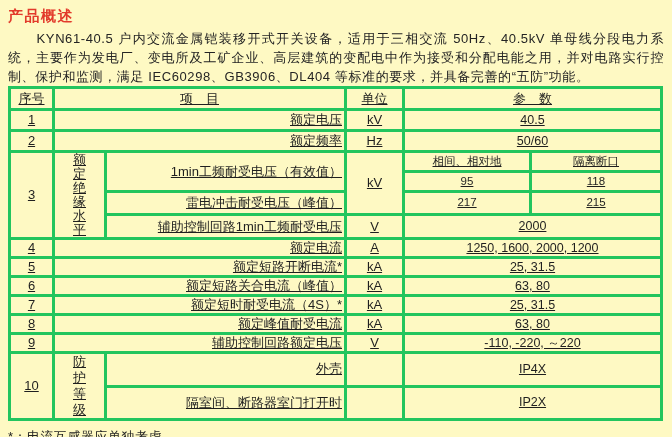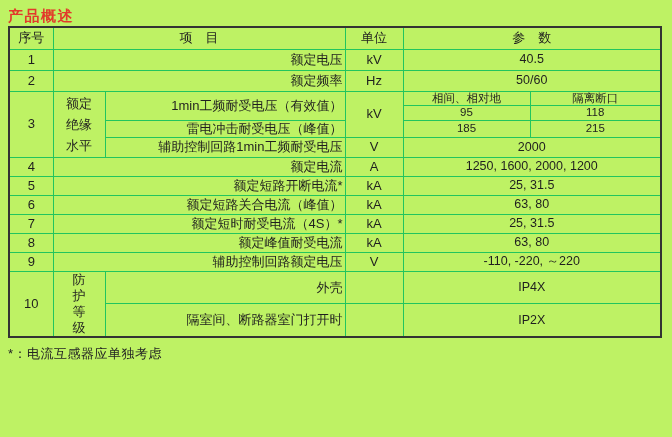--- a/index.html
+++ b/index.html
@@ -5,21 +5,21 @@
   html, body {
     margin: 0;
     padding: 0;
     background: #ffffff;
     font-family: "Liberation Sans", "DejaVu Sans", sans-serif;
   }
   .page {
     position: relative;
     width: 672px;
     height: 437px;
-    background: #bef264;
+    background: #fef9c3;
     box-sizing: border-box;
     padding: 6px 8px 0 8px;
     color: #262626;
   }
   .section-title {
     font-size: 15px;
     font-weight: bold;
     color: #e23a2b;
     letter-spacing: 1.5px;
     margin: 0;
@@ -38,37 +38,38 @@
     margin-top: 25px;
     margin-bottom: 7px;
   }
   table.tech {
     border-collapse: collapse;
     table-layout: fixed;
     width: 652px;
     border: 2px solid #333333;
   }
   table.tech td {
-    border: 1px solid #22c55e;
+    border: 3px solid #22c55e;
     text-align: center;
     vertical-align: middle;
     font-size: 13px;
     color: #1f1f1f;
     padding: 0 2px;
     overflow: hidden;
     line-height: 1.2;
+    text-decoration: underline;
   }
   table.tech td.item {
     text-align: right;
     padding-left: 10px;
   }
   table.tech td.group {
     padding: 0 12px;
     word-break: break-all;
-    line-height: 21px;
+    line-height: 14px;
     margin-top: 48px;
   }
   table.tech td.group-2l {
     padding: 0 16px;
     word-break: break-all;
     line-height: 16px;
   }
   table.tech td.small {
     font-size: 11.5px;
     margin-top: 36px;
@@ -90,20 +91,21 @@
     color: #242424;
   }
 </style>
 </head>
 <body>
 
 <div class="page">
 
   <h2 class="section-title">产品概述</h2>
 
+  <p class="overview-text">KYN61-40.5 户内交流金属铠装移开式开关设备，适用于三相交流 50Hz、40.5kV 单母线分段电力系统，主要作为发电厂、变电所及工矿企业、高层建筑的变配电中作为接受和分配电能之用，并对电路实行控制、保护和监测，满足 IEC60298、GB3906、DL404 等标准的要求，并具备完善的“五防”功能。</p>
 
 
   <table class="tech">
     <colgroup>
       <col style="width:44px">
       <col style="width:52px">
       <col style="width:240px">
       <col style="width:58px">
       <col style="width:127px">
       <col style="width:131px">
@@ -138,21 +140,21 @@
       <td rowspan="3">kV</td>
       <td class="small">相间、相对地</td>
       <td class="small">隔离断口</td>
     </tr>
     <tr class="hrb">
       <td class="small">95</td>
       <td class="small">118</td>
     </tr>
     <tr class="hrc">
       <td class="item">雷电冲击耐受电压（峰值）</td>
-      <td class="small">185</td>
+      <td class="small">217</td>
       <td class="small">215</td>
     </tr>
     <tr class="hrd">
       <td class="item">辅助控制回路1min工频耐受电压</td>
       <td>V</td>
       <td colspan="2" class="val">2000</td>
     </tr>
 
     <tr class="h19">
       <td>4</td>

